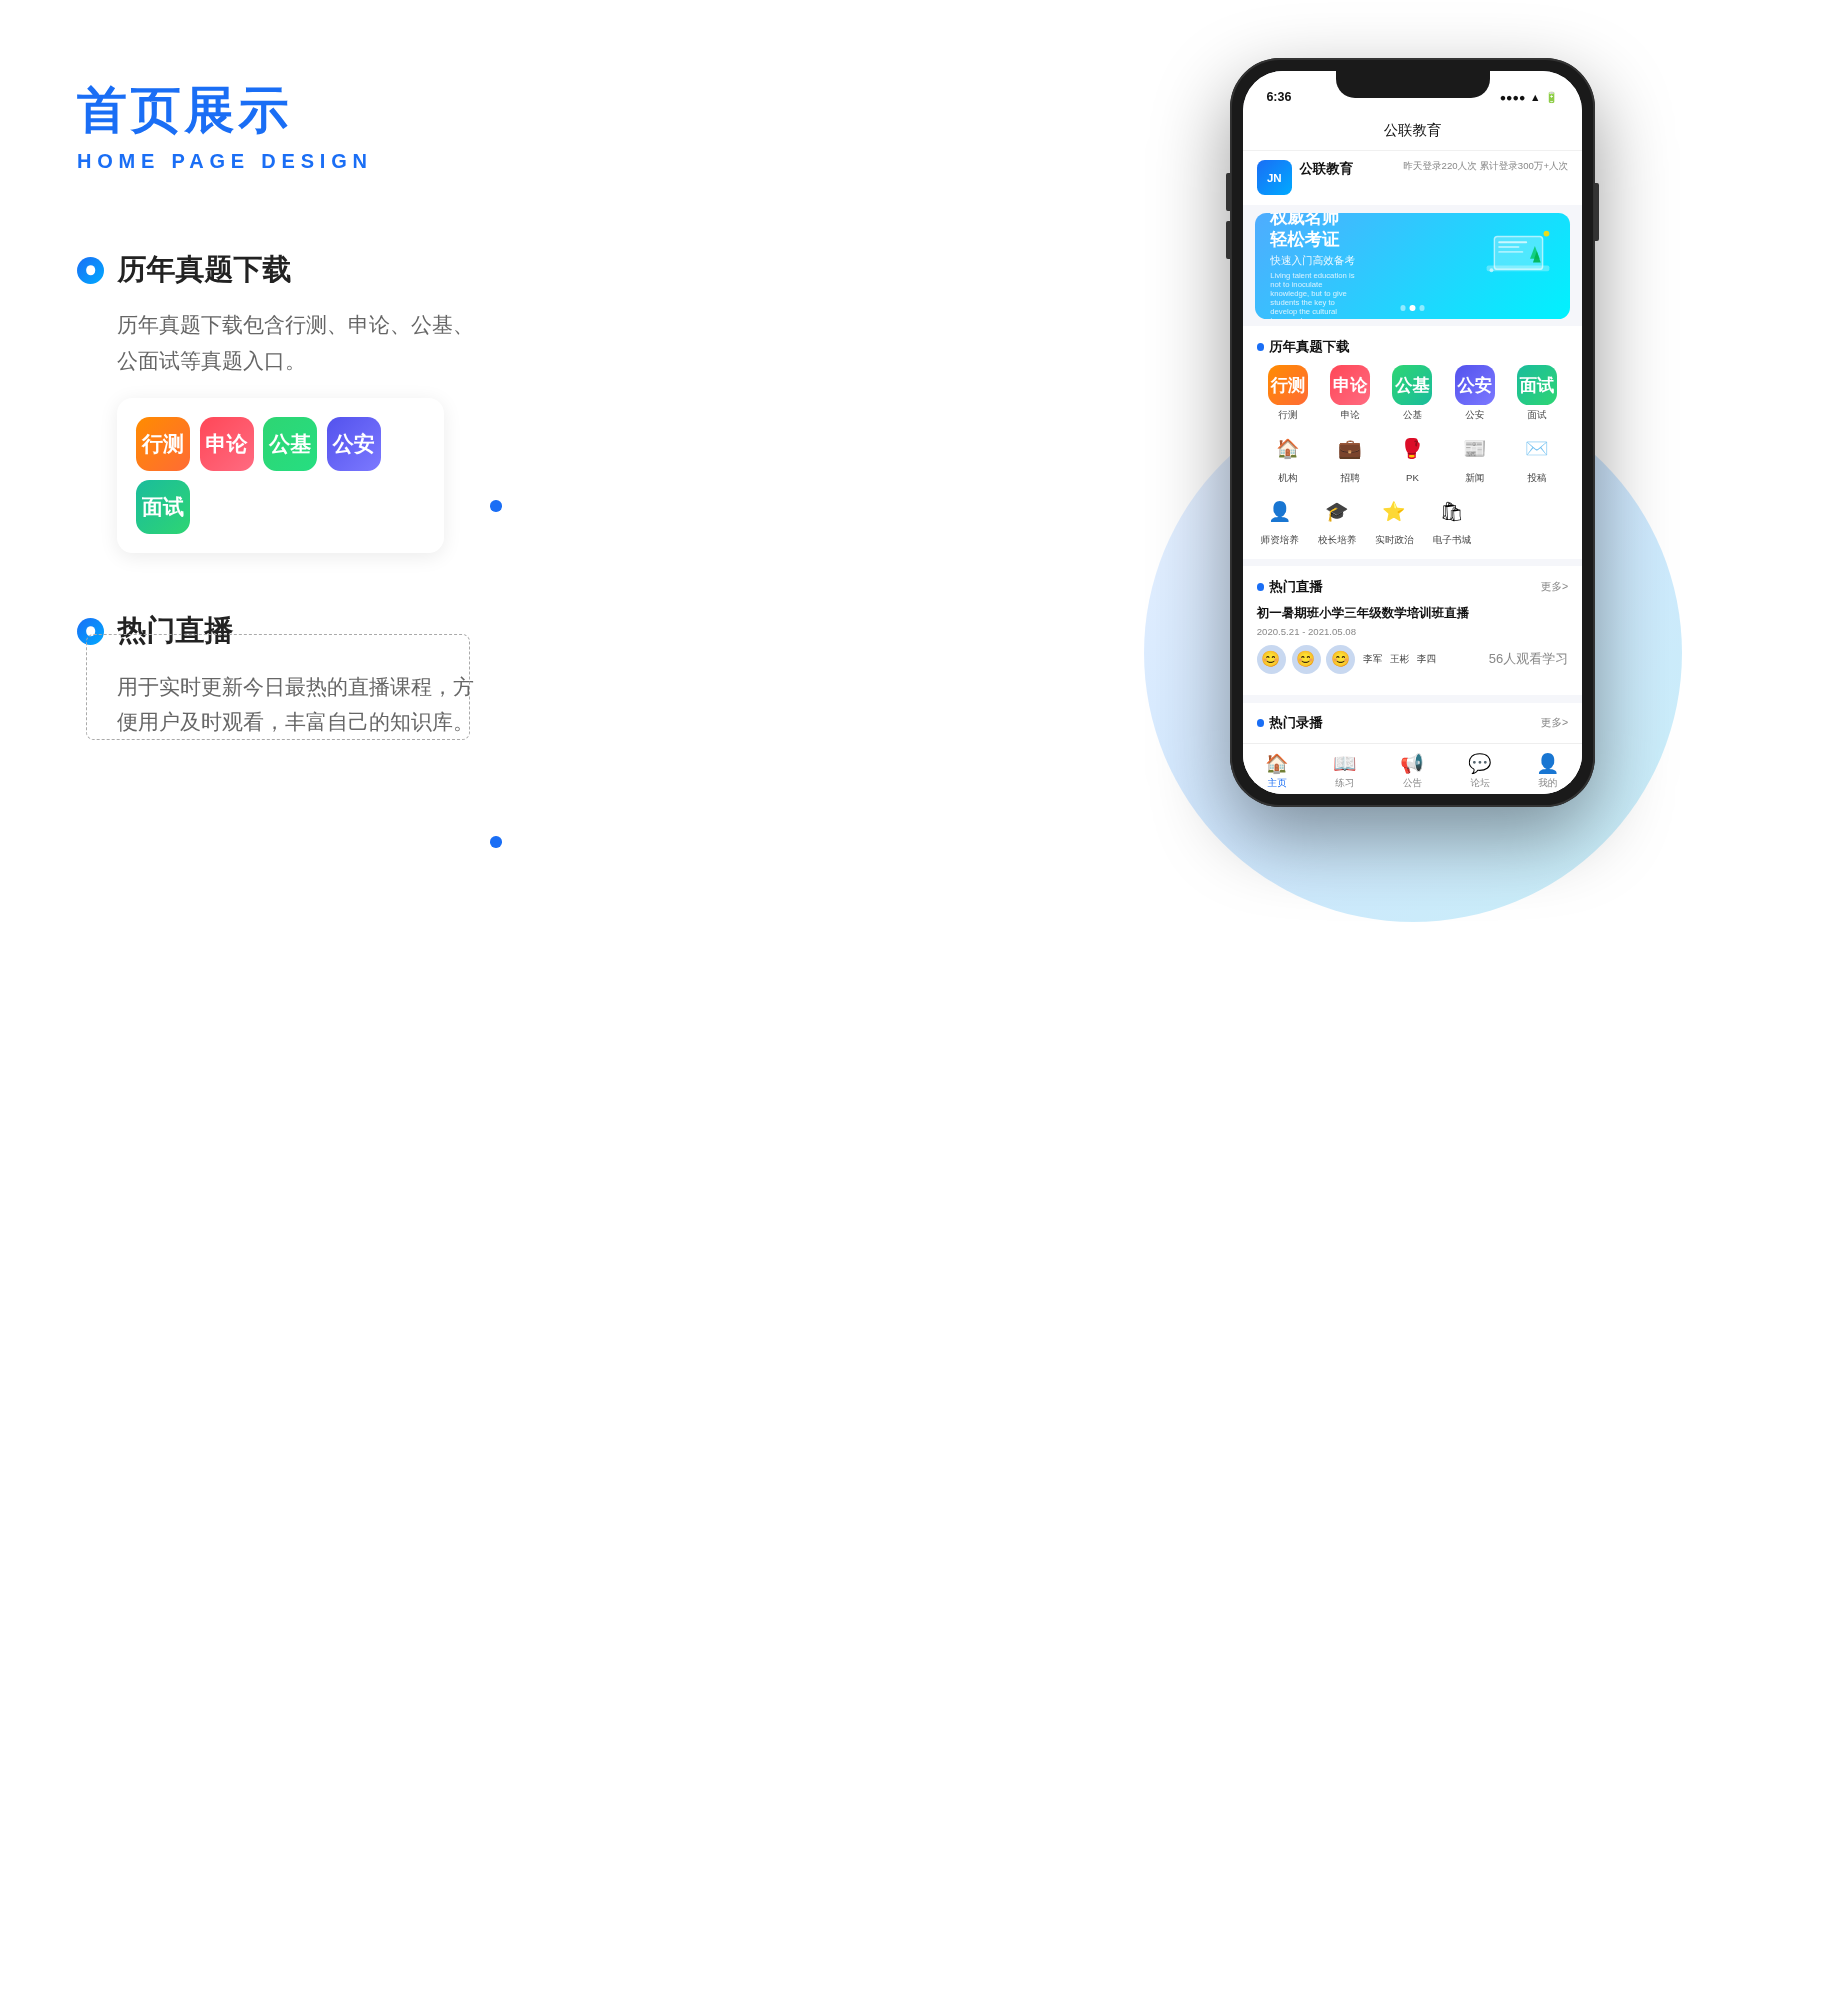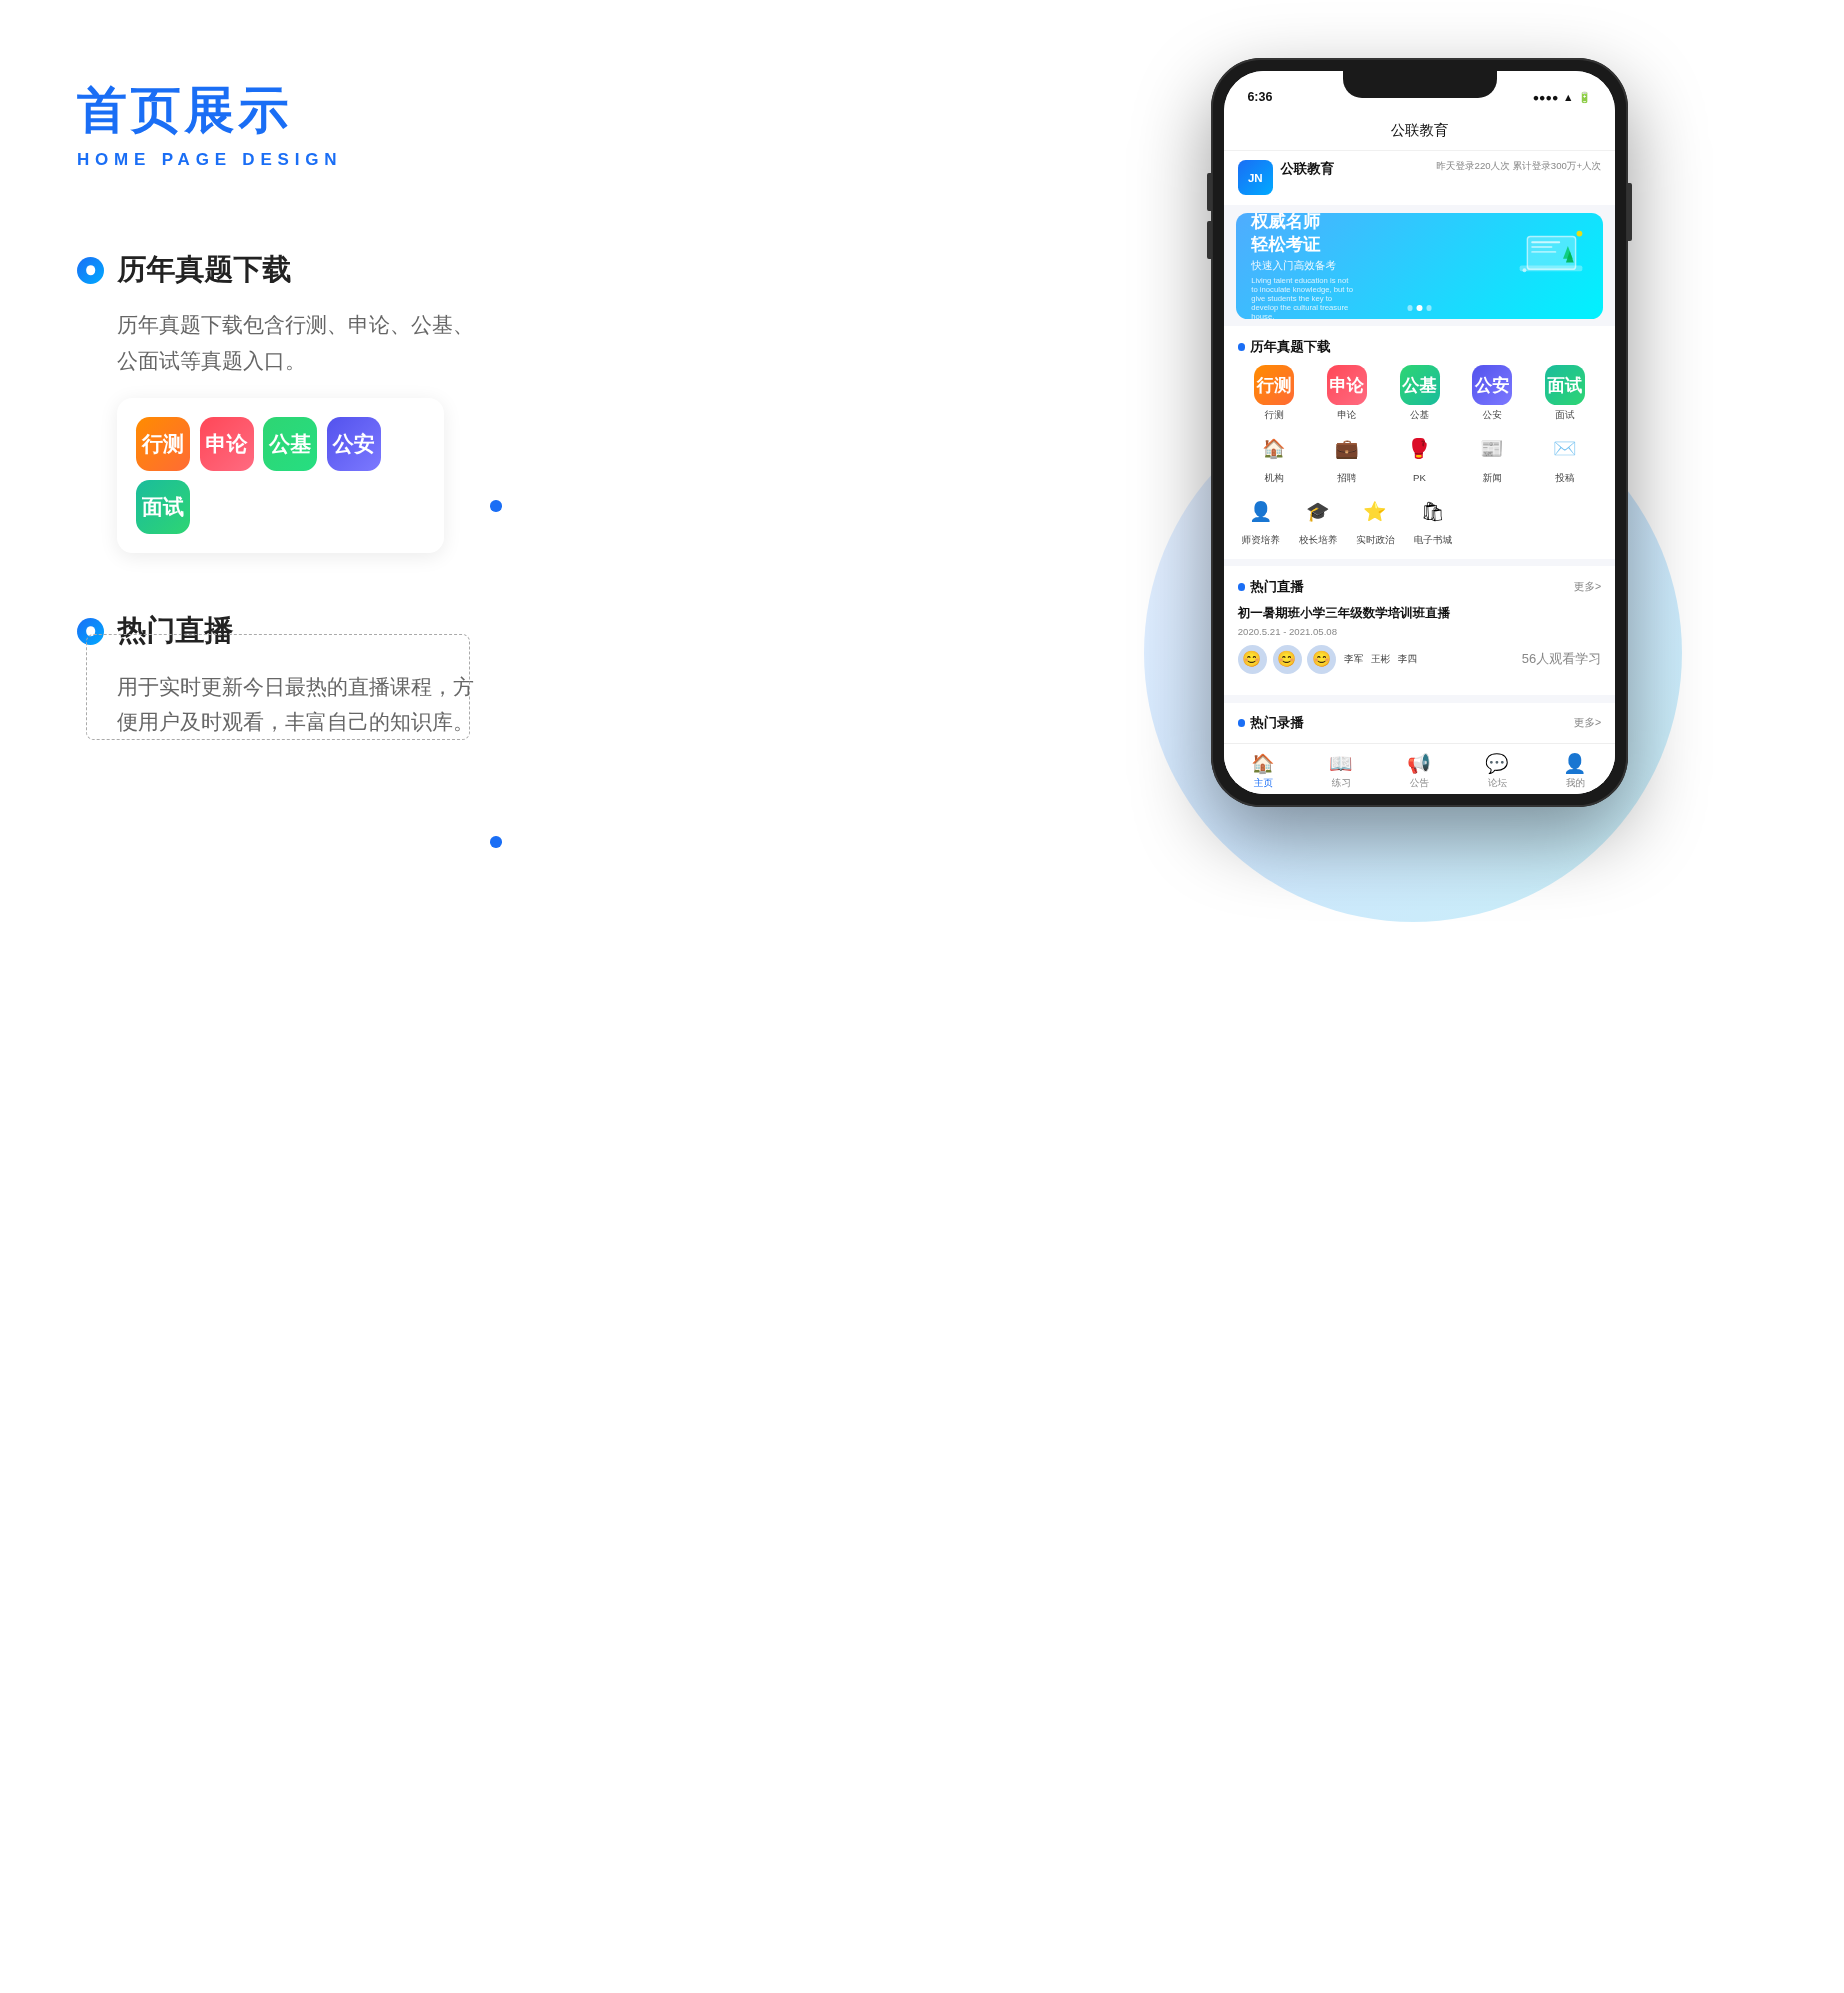--- a/index.html
+++ b/index.html
@@ -18,21 +18,21 @@
       top: 77px;
       left: 77px;
     }
     .page-title-cn {
       font-size: 50px;
       font-weight: 900;
       color: #1a6ef5;
       letter-spacing: 3.8px;
     }
     .page-title-en {
-      font-size: 17px;
+      font-size: 20px;
       font-weight: 800;
       color: #222;
       letter-spacing: 5.8px;
       margin-top: 5.8px;
     }
     .page-title-en span { color: #1a6ef5; }
 
     
     .annotations {
       position: absolute;
@@ -117,21 +117,21 @@
     
     .phone-container {
       position: absolute;
       right: 231px;
       top: 58px;
       width: 403px;
     }
     .phone-outer {
       position: relative;
       z-index: 2;
-      width: 417px;
+      width: 365px;
       height: 749px;
       background: #1a1a1a;
       border-radius: 50px;
       padding: 13.4px;
       box-shadow: 0 29px 77px rgba(0,0,0,0.4), inset 0 0 0 1.9px #333;
       margin: 0 auto;
     }
     .phone-inner {
       width: 100%;
       height: 100%;

